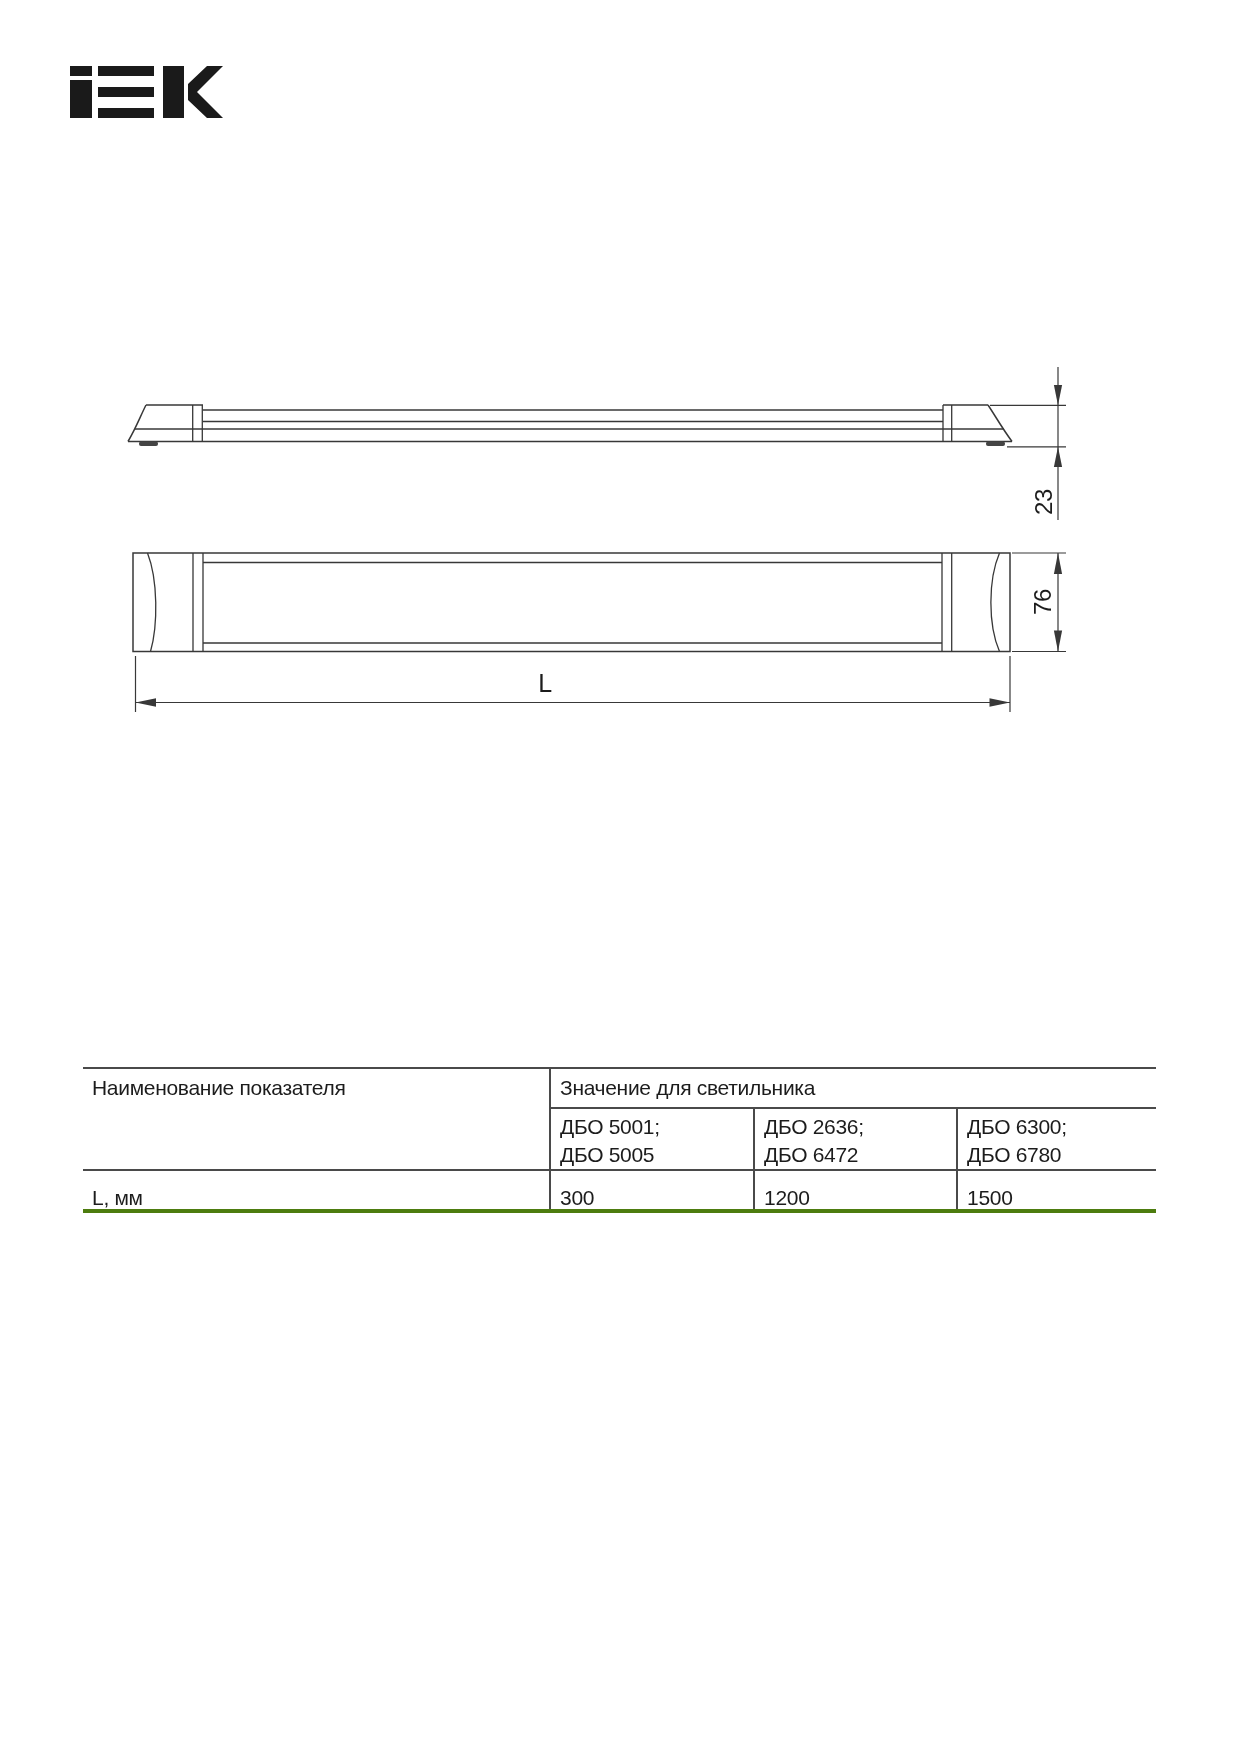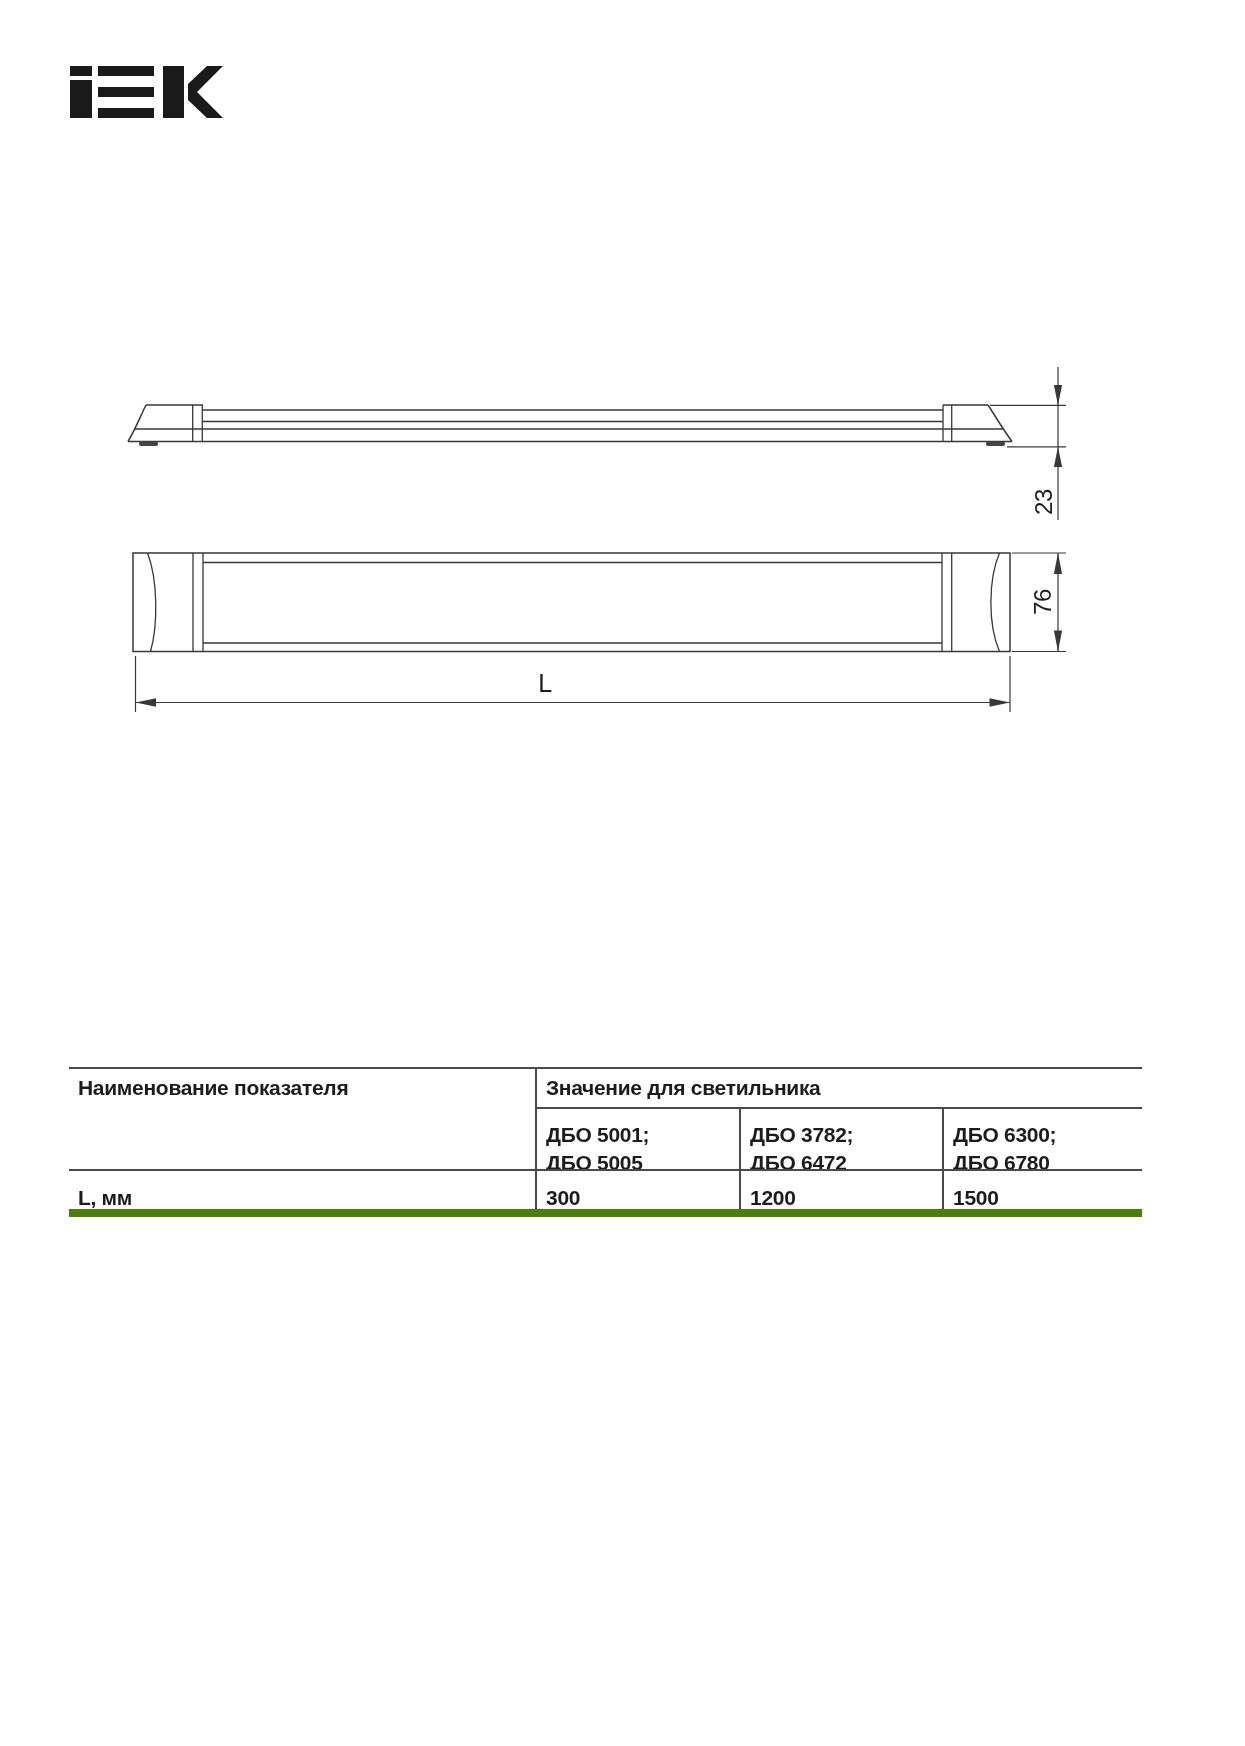--- a/index.html
+++ b/index.html
@@ -13,37 +13,36 @@
   }
   .logo-svg{position:absolute;left:70px;top:55px;}
   .drawing-svg{position:absolute;left:0;top:0;}
   svg text{
     font-family:"Liberation Sans", sans-serif;
     fill:#1c1c1c;
     letter-spacing:-0.3px;
   }
   
   .tbl{
-    position:absolute;left:69px;top:1067px;
+    position:absolute;left:83px;top:1067px;
     width:1073px;
     display:grid;
     grid-template-columns:468px 202px 203px 200px;
     grid-template-rows:40px 60px 40px;
     border-top:2px solid #4a4a4a;
-    border-bottom:8px solid #4d7c0f;
+    border-bottom:4px solid #4d7c0f;
     box-sizing:border-box;
     font-size:21px;
     letter-spacing:-0.3px;
     line-height:26px;
-    font-weight:bold;
   }
   .tbl .c{box-sizing:border-box;padding:6px 9px 0 9px;background:#fff;}
   .c.name-cell{grid-column:1;grid-row:1/3;border-right:2px solid #4a4a4a;}
   .c.val-hdr{grid-column:2/5;grid-row:1;border-bottom:2px solid #4a4a4a;}
-  .c.sub{grid-row:2;padding-top:12px;line-height:28px;}
+  .c.sub{grid-row:2;padding-top:4px;line-height:28px;}
   .c.sub span{display:block;}
   .c.sub.col2{grid-column:2;}
   .c.sub.col3{grid-column:3;border-left:2px solid #4a4a4a;}
   .c.sub.col4{grid-column:4;border-left:2px solid #4a4a4a;}
   .c.r3{grid-row:3;border-top:2px solid #4a4a4a;padding-top:14px;}
   .c.r3.col1{grid-column:1;border-right:2px solid #4a4a4a;}
   .c.r3.col2{grid-column:2;}
   .c.r3.col3{grid-column:3;border-left:2px solid #4a4a4a;}
   .c.r3.col4{grid-column:4;border-left:2px solid #4a4a4a;}
   
@@ -131,21 +130,21 @@
 
   <div class="tbl">
     <div class="c name-cell">Наименование показателя</div>
     <div class="c val-hdr">Значение для светильника</div>
 
     <div class="c sub col2">
       <span>ДБО 5001;</span>
       <span>ДБО 5005</span>
     </div>
     <div class="c sub col3">
-      <span>ДБО 3782;</span>
+      <span>ДБО 2636;</span>
       <span>ДБО 6472</span>
     </div>
     <div class="c sub col4">
       <span>ДБО 6300;</span>
       <span>ДБО 6780</span>
     </div>
 
     <div class="c r3 col1">L, мм</div>
     <div class="c r3 col2">300</div>
     <div class="c r3 col3">1200</div>

